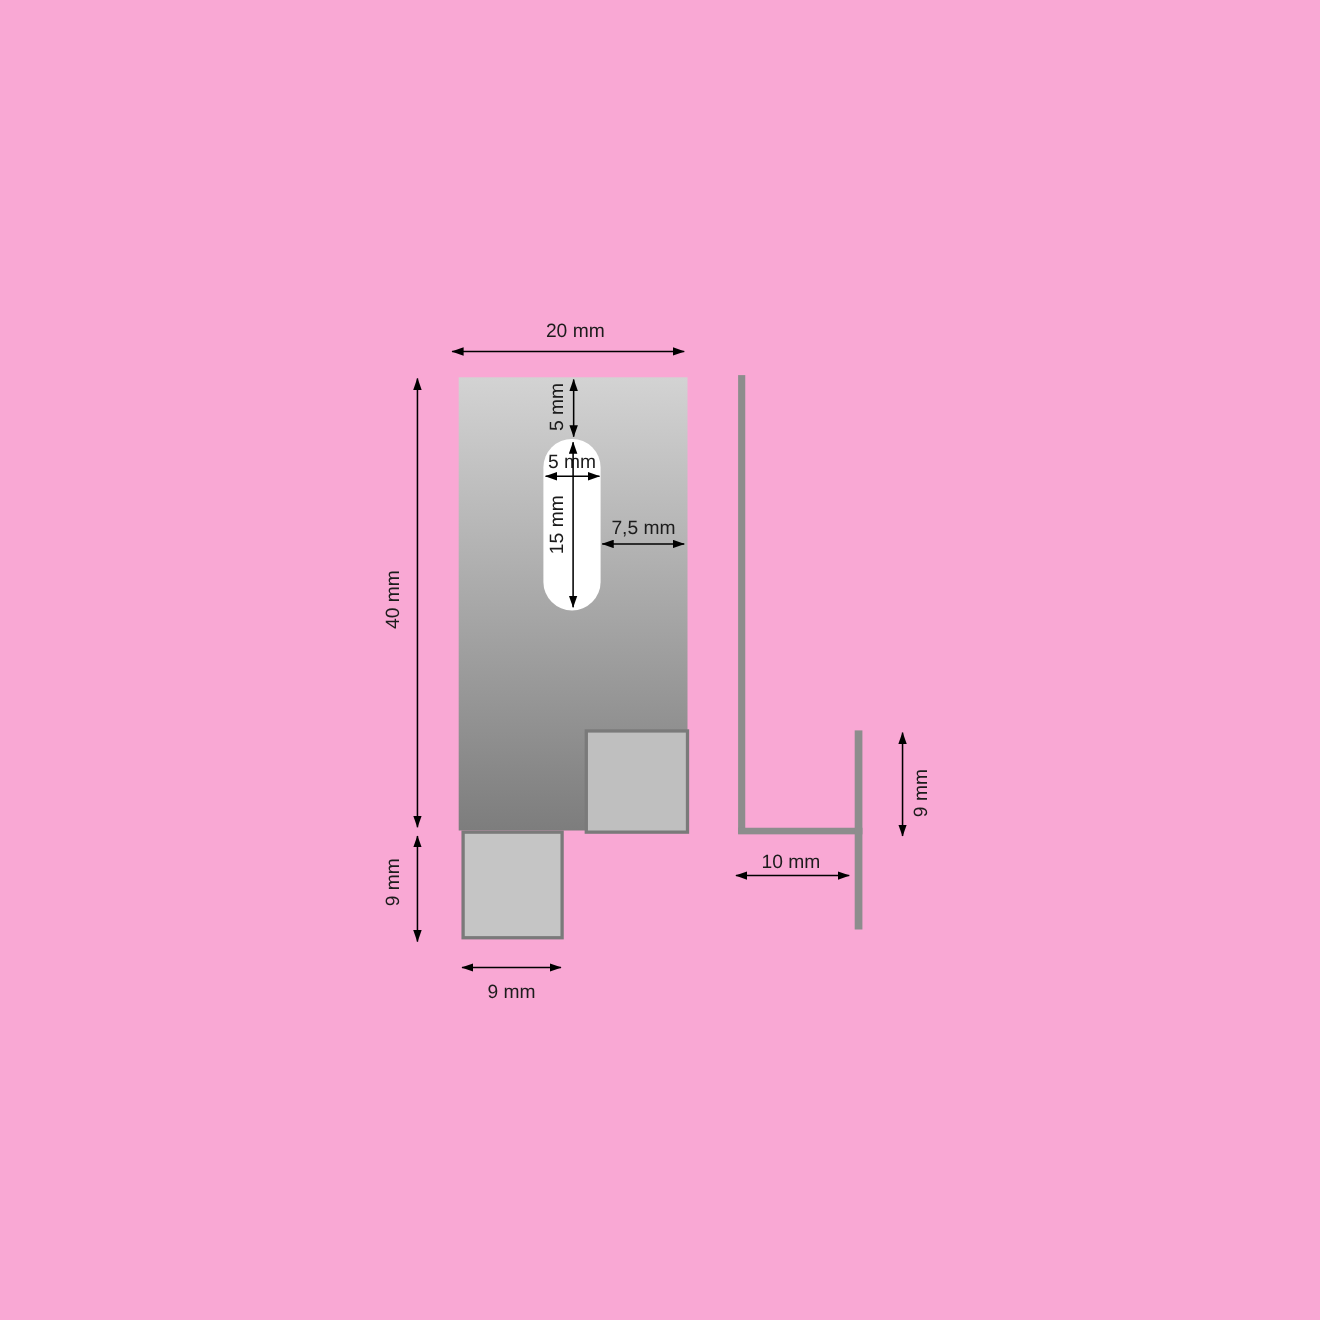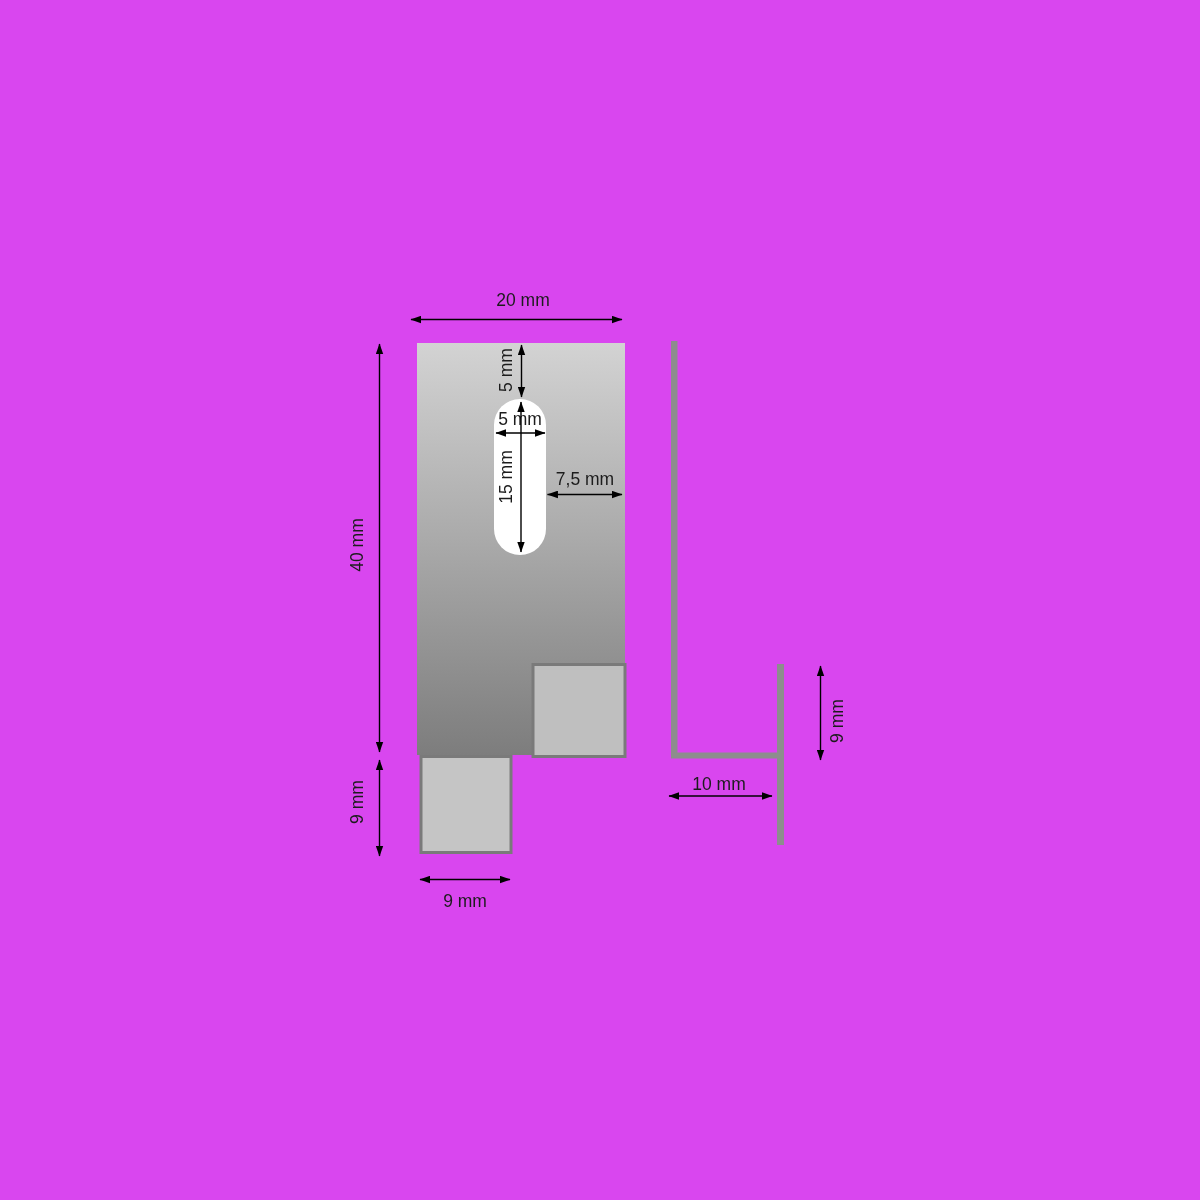--- a/index.html
+++ b/index.html
@@ -1,20 +1,20 @@
 <!DOCTYPE html>
 <html><head>
 <meta charset="utf-8">
 <style>
   html, body { margin: 0; padding: 0; background: #ffffff; }
   .canvas {
     position: relative;
     width: 1200px;
     height: 1200px;
-    background: #d946ef;
+    background: #f9a8d4;
     overflow: hidden;
   }
   svg { display: block; }
   text {
     font-family: "Liberation Sans", sans-serif;
     font-size: 17.5px;
     fill: #1c1c1c;
   }
   .dim-line {
     stroke: #000000;

